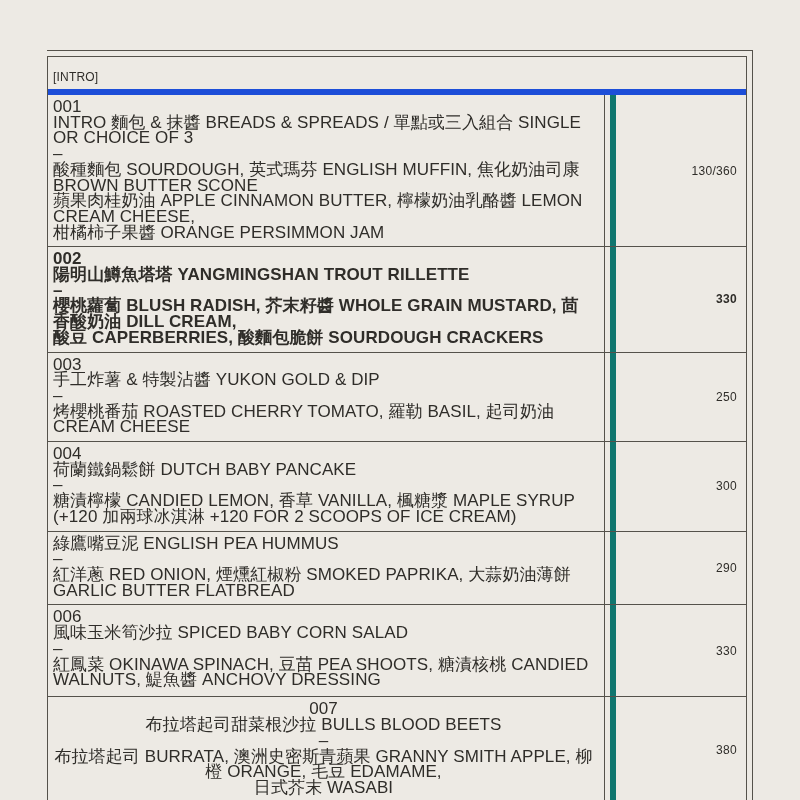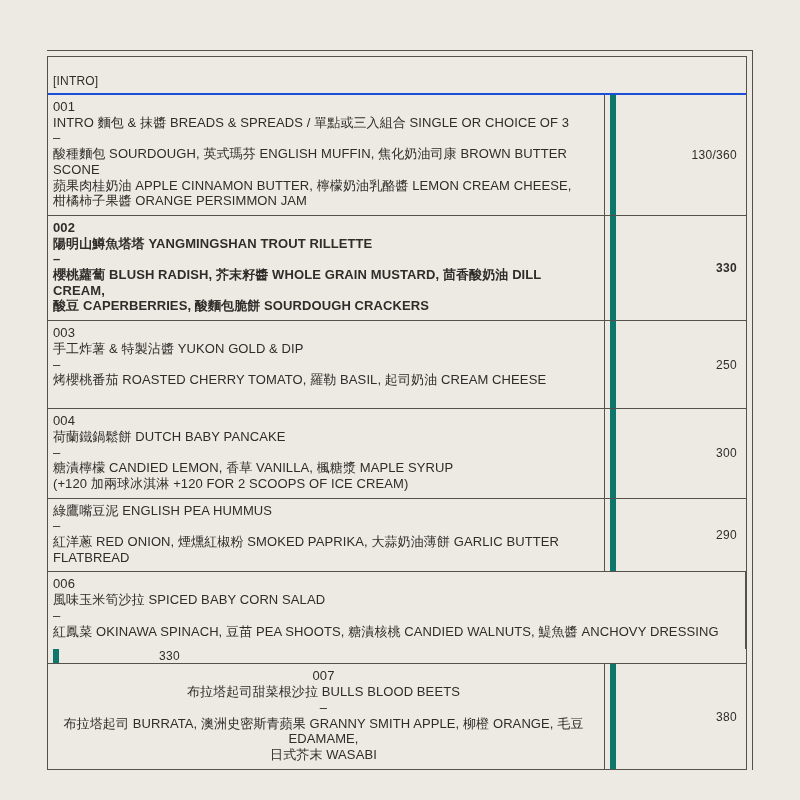--- a/index.html
+++ b/index.html
@@ -17,40 +17,40 @@
     border-right: 1px solid #55524b;
     padding: 5px 5px 0 0;
   }
   .menu-table { border: 1px solid #55524b; background: #edeae4; }
 
   .header-row {
     height: 38px;
     display: flex;
     align-items: flex-end;
     padding: 0 8px 5px 5px;
-    border-bottom: 2px solid #1d4ed8;
+    border-bottom: 6px solid #1d4ed8;
     font-size: 12px;
     letter-spacing: 0.2px;
   }
 
   .row { display: flex; border-bottom: 1px solid #55524b; }
   .row:last-child { border-bottom: none; text-align: center; }
   .row:nth-of-type(1) { min-height: 110px; }
   .row:nth-of-type(2) { min-height: 87px; }
   .row:nth-of-type(3) { min-height: 75px; font-weight: bold; }
   .row:nth-of-type(4) { min-height: 88px; }
   .row:nth-of-type(5) { min-height: 73px; }
   .row:nth-of-type(6) { min-height: 73px; }
-  .row:nth-of-type(7) { min-height: 92px; flex-direction: column; }
+  .row:nth-of-type(7) { min-height: 92px; }
 
   .cell-content {
     flex: 1;
     border-right: 1px solid #55524b;
     padding: 4px 10px 6px 5px;
-    font-size: 13px;
+    font-size: 17px;
     line-height: 15.7px;
     letter-spacing: 0.1px;
   }
   .cell-price {
     width: 136px;
     margin-left: 5px;              
     border-left: 6px solid #0f766e;
     display: flex;
     align-items: center;
     justify-content: flex-end;

